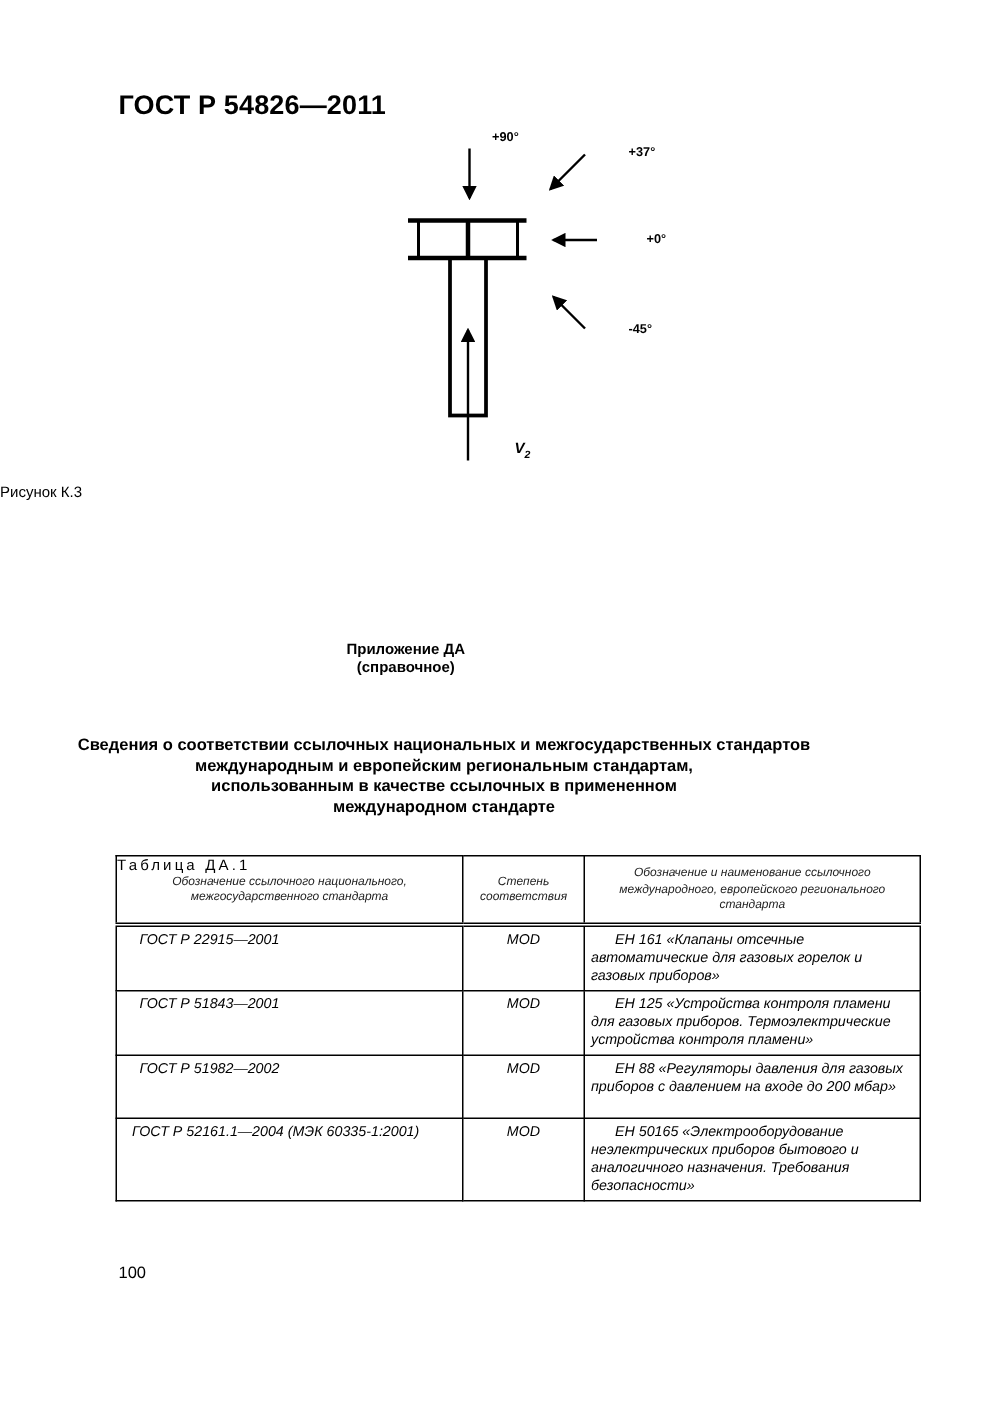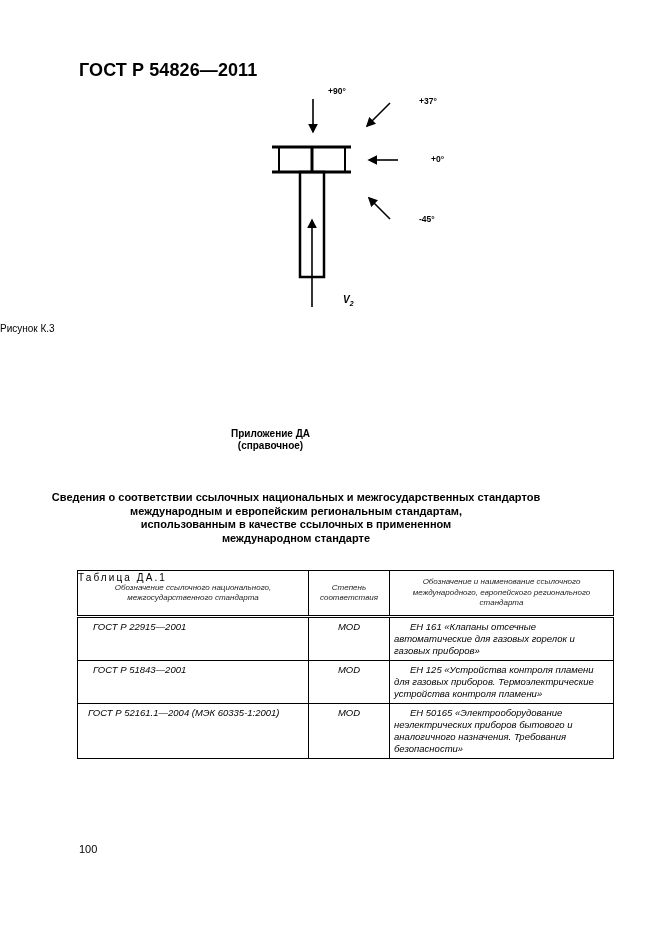--- a/index.html
+++ b/index.html
@@ -94,20 +94,25 @@
     <tr style="height:42px;">
       <td class="c1">ГОСТ Р 22915—2001</td>
       <td class="c2">MOD</td>
       <td class="c3">ЕН 161 «Клапаны отсечные автоматические для газовых горелок и газовых приборов»</td>
     </tr>
     <tr style="height:42px;">
       <td class="c1">ГОСТ Р 51843—2001</td>
       <td class="c2">MOD</td>
       <td class="c3">ЕН 125 «Устройства контроля пламени для газовых приборов. Термоэлектрические устройства контроля пламени»</td>
     </tr>
+    <tr style="height:42px;">
+      <td class="c1">ГОСТ Р 51982—2002</td>
+      <td class="c2">MOD</td>
+      <td class="c3">ЕН 88 «Регуляторы давления для газовых приборов с давлением на входе до 200 мбар»</td>
+    </tr>
     <tr style="height:54px;">
       <td class="c1" style="padding-left:10px;">ГОСТ Р 52161.1—2004 (МЭК 60335-1:2001)</td>
       <td class="c2">MOD</td>
       <td class="c3">ЕН 50165 «Электрооборудование неэлектрических приборов бытового и аналогичного назначения. Требования безопасности»</td>
     </tr>
   </tbody>
 </table>
 
 <div class="abs page-num">100</div>
 

